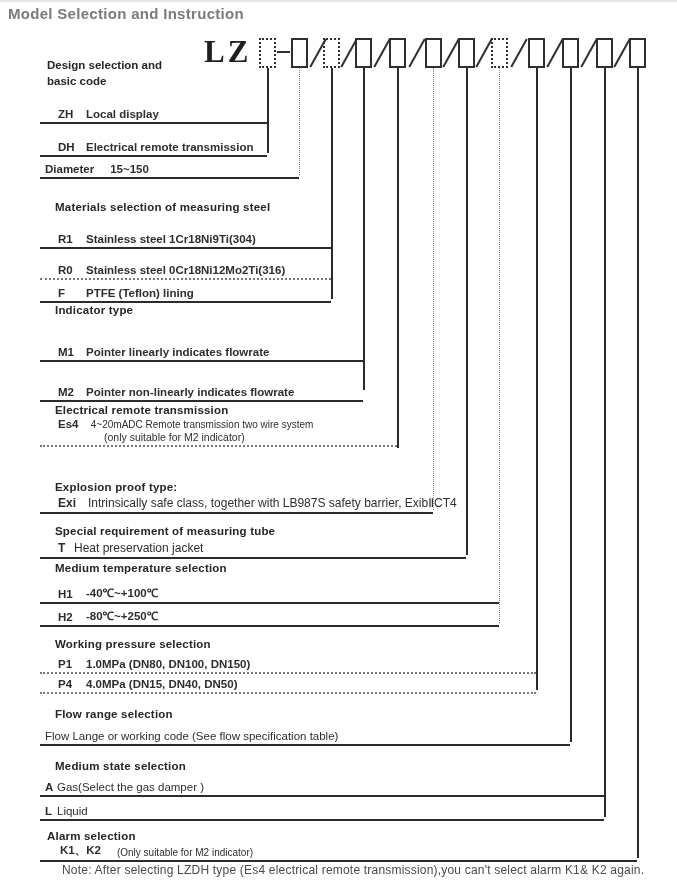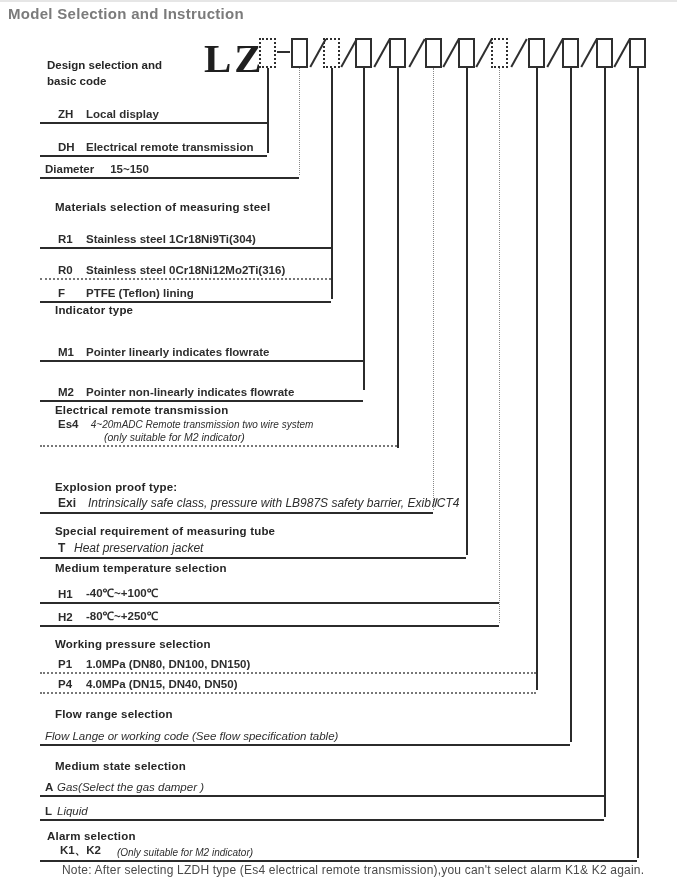--- a/index.html
+++ b/index.html
@@ -13,21 +13,21 @@
   }
   #topband{position:absolute;left:0;top:0;width:677px;height:2px;background:#e6e6e6;}
   #title{
     position:absolute;left:8px;top:5px;
     font-size:15px;font-weight:bold;color:#7b7b7b;letter-spacing:.3px;
   }
   
   #lz{
     position:absolute;left:204px;top:34px;
     font-family:"Liberation Serif", serif;
-    font-size:41px;font-weight:600;letter-spacing:3px;color:#1f1f1f;
+    font-size:31px;font-weight:600;letter-spacing:3px;color:#1f1f1f;
   }
   .mbox{
     position:absolute;top:38px;width:17px;height:30px;
     border:2px solid #2f2f2f;background:#fff;box-sizing:border-box;
   }
   .mbox.dotbox{border-style:dotted;}
   .dash{position:absolute;top:51px;width:13px;height:0;border-top:2px solid #2f2f2f;}
   .slash{
     position:absolute;top:37px;height:32px;width:0;
     border-left:2px solid #2f2f2f;transform:rotate(29deg);
@@ -47,21 +47,21 @@
     border-bottom:2px solid #2b2b2b;
     box-sizing:content-box;
     display:flex;align-items:flex-end;
     padding:0 0 2px 18px;
     font-size:11.5px;white-space:nowrap;
   }
   .opt.dot{border-bottom:2px dotted #777;}
   .opt.thick{border-bottom-width:2.5px;}
   .code{font-weight:bold;display:inline-block;min-width:26px;margin-right:2px;}
   .desc{font-weight:600;color:#2e2e2e;}
-  .desc.light{font-weight:normal;font-style:italic;}
+  .desc.light{font-weight:normal;}
   
   .optblock{
     position:absolute;left:40px;
     border-bottom:2px dotted #777;
     padding:0 0 2px 18px;font-size:10px;white-space:nowrap;
   }
   .optblock .line1 .code{font-size:11.5px;min-width:28px;}
   .optblock .line2{padding-left:46px;font-size:10.5px;margin-top:1px;}
   #design-label{
     position:absolute;left:47px;top:58px;width:118px;
@@ -163,21 +163,21 @@
     <div class="line1">
       <span class="code">Es4</span>
       <span class="desc light">4~20mADC  Remote transmission two wire  system</span>
     </div>
     <div class="line2 desc light">(only suitable for M2 indicator)</div>
   </div>
 
   <div class="hdr" style="top:481px">Explosion proof type:</div>
   <div class="opt" style="top:492px;width:375px;font-size:12px">
     <span class="code" style="min-width:28px">Exi</span>
-    <span class="desc light">Intrinsically safe class, pressure with LB987S safety barrier, ExibⅡCT4</span>
+    <span class="desc light">Intrinsically safe class, together with LB987S safety barrier, ExibⅡCT4</span>
   </div>
 
   <div class="hdr" style="top:525px">Special requirement of measuring tube</div>
   <div class="opt thick" style="top:537px;width:408px;font-size:12px">
     <span class="code" style="min-width:14px">T</span>
     <span class="desc light">Heat preservation jacket</span>
   </div>
 
   <div class="hdr" style="top:562px">Medium temperature selection</div>
   <div class="opt" style="top:582px;width:441px">

